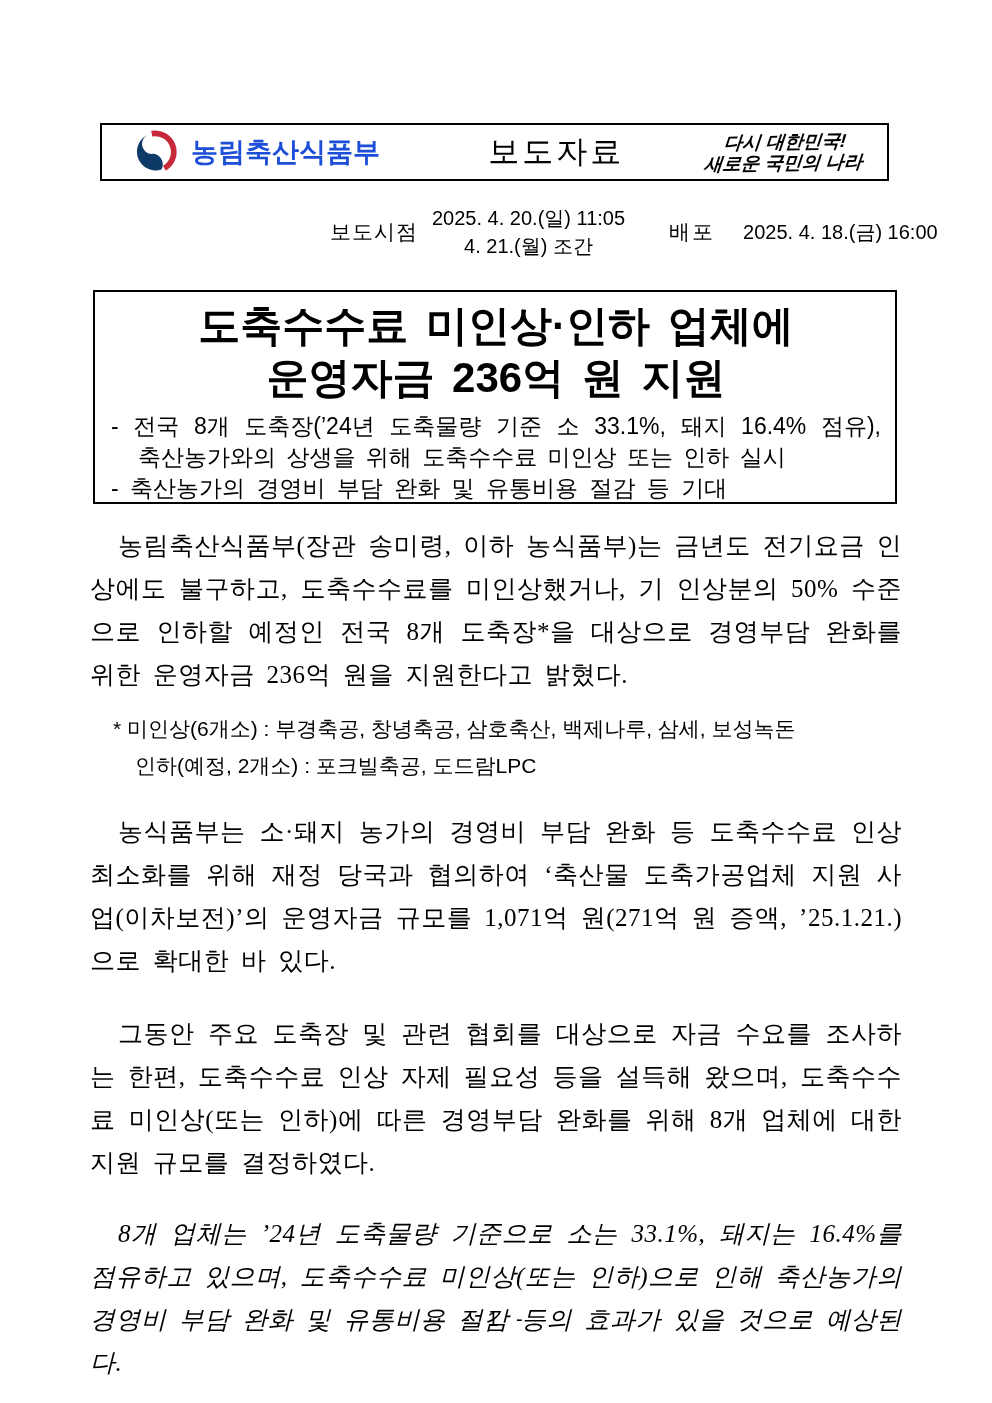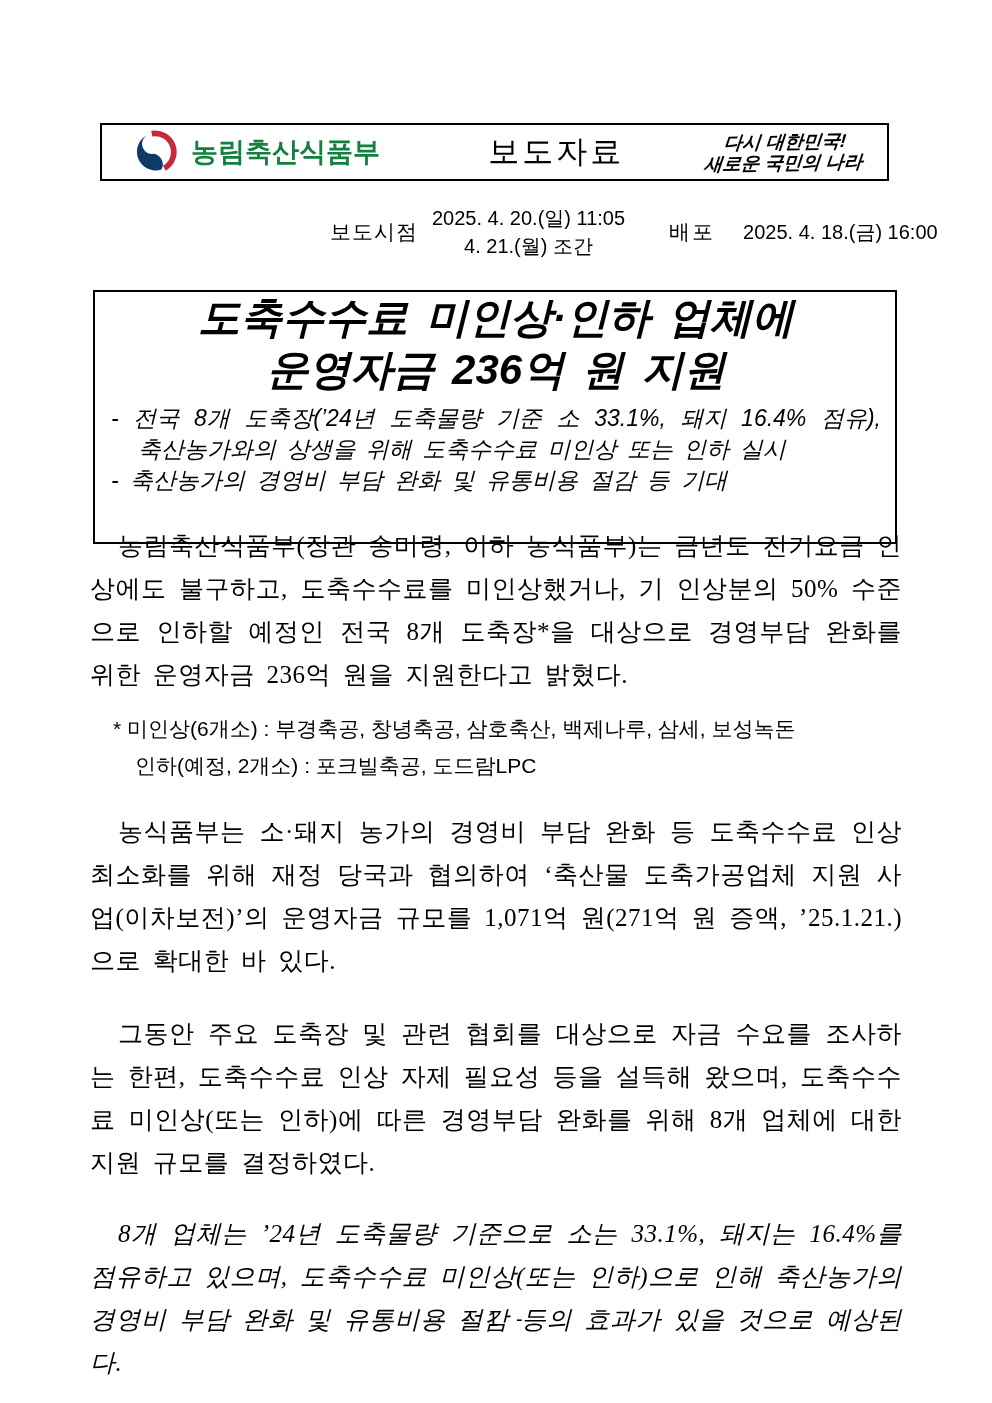--- a/index.html
+++ b/index.html
@@ -11,21 +11,21 @@
   .header-box{
     position:absolute;left:100px;top:123px;width:789px;height:58px;
     border:2px solid #000;box-sizing:border-box;
     display:flex;align-items:center;justify-content:space-between;
     padding:0 24px 0 30px;
   }
   .logo-group{display:flex;align-items:center;gap:13px;}
   .logo-mark{width:46px;height:46px;flex:0 0 auto;}
   .ministry-name{
     font-family:"Liberation Sans","DejaVu Sans",sans-serif;
-    font-weight:700;font-size:27px;color:#15803d;letter-spacing:0px;white-space:nowrap;
+    font-weight:700;font-size:27px;color:#1d4ed8;letter-spacing:0px;white-space:nowrap;
   }
   .doc-type{
     font-size:31px;letter-spacing:3px;white-space:nowrap;
     font-family:"Liberation Serif","DejaVu Serif",serif;
     transform:translateX(14px);
   }
   .slogan{
     text-align:center;font-family:"Liberation Sans","DejaVu Sans",sans-serif;
     font-weight:700;font-style:italic;font-size:18.5px;line-height:21px;
     transform:skewX(-6deg) rotate(-1deg);white-space:nowrap;
@@ -35,25 +35,24 @@
     position:absolute;left:330px;top:204px;display:flex;align-items:center;
     font-family:Liberation Sans, sans-serif;font-size:20px;
     white-space:nowrap;
   }
   .date-label{font-size:21px;letter-spacing:1px;}
   .release-times{text-align:center;line-height:28px;margin-left:14px;}
   .dist-label{margin-left:44px;letter-spacing:2px;font-size:21px;}
   .dist-time{margin-left:28px;}
   
   .title-box{
-    position:absolute;left:93px;top:290px;width:804px;height:254px;
+    position:absolute;left:93px;top:290px;width:804px;height:214px;
     border:2px solid #000;box-sizing:border-box;
-    padding:0 14px 0 16px;
+    padding:8px 14px 0 16px;
     font-family:"Liberation Sans","DejaVu Sans",sans-serif;
-    font-style:italic;
   }
   .title-line{
     text-align:center;font-weight:700;font-size:42px;line-height:52px;
     letter-spacing:0px;word-spacing:6px;white-space:nowrap;
   }
   .bullets{margin-top:7px;font-size:23px;line-height:31px;}
   .bullet-justify{text-align:justify;text-align-last:justify;}
   .bullet-cont{padding-left:27px;word-spacing:4px;}
   .bullet-plain{word-spacing:5px;}
   

